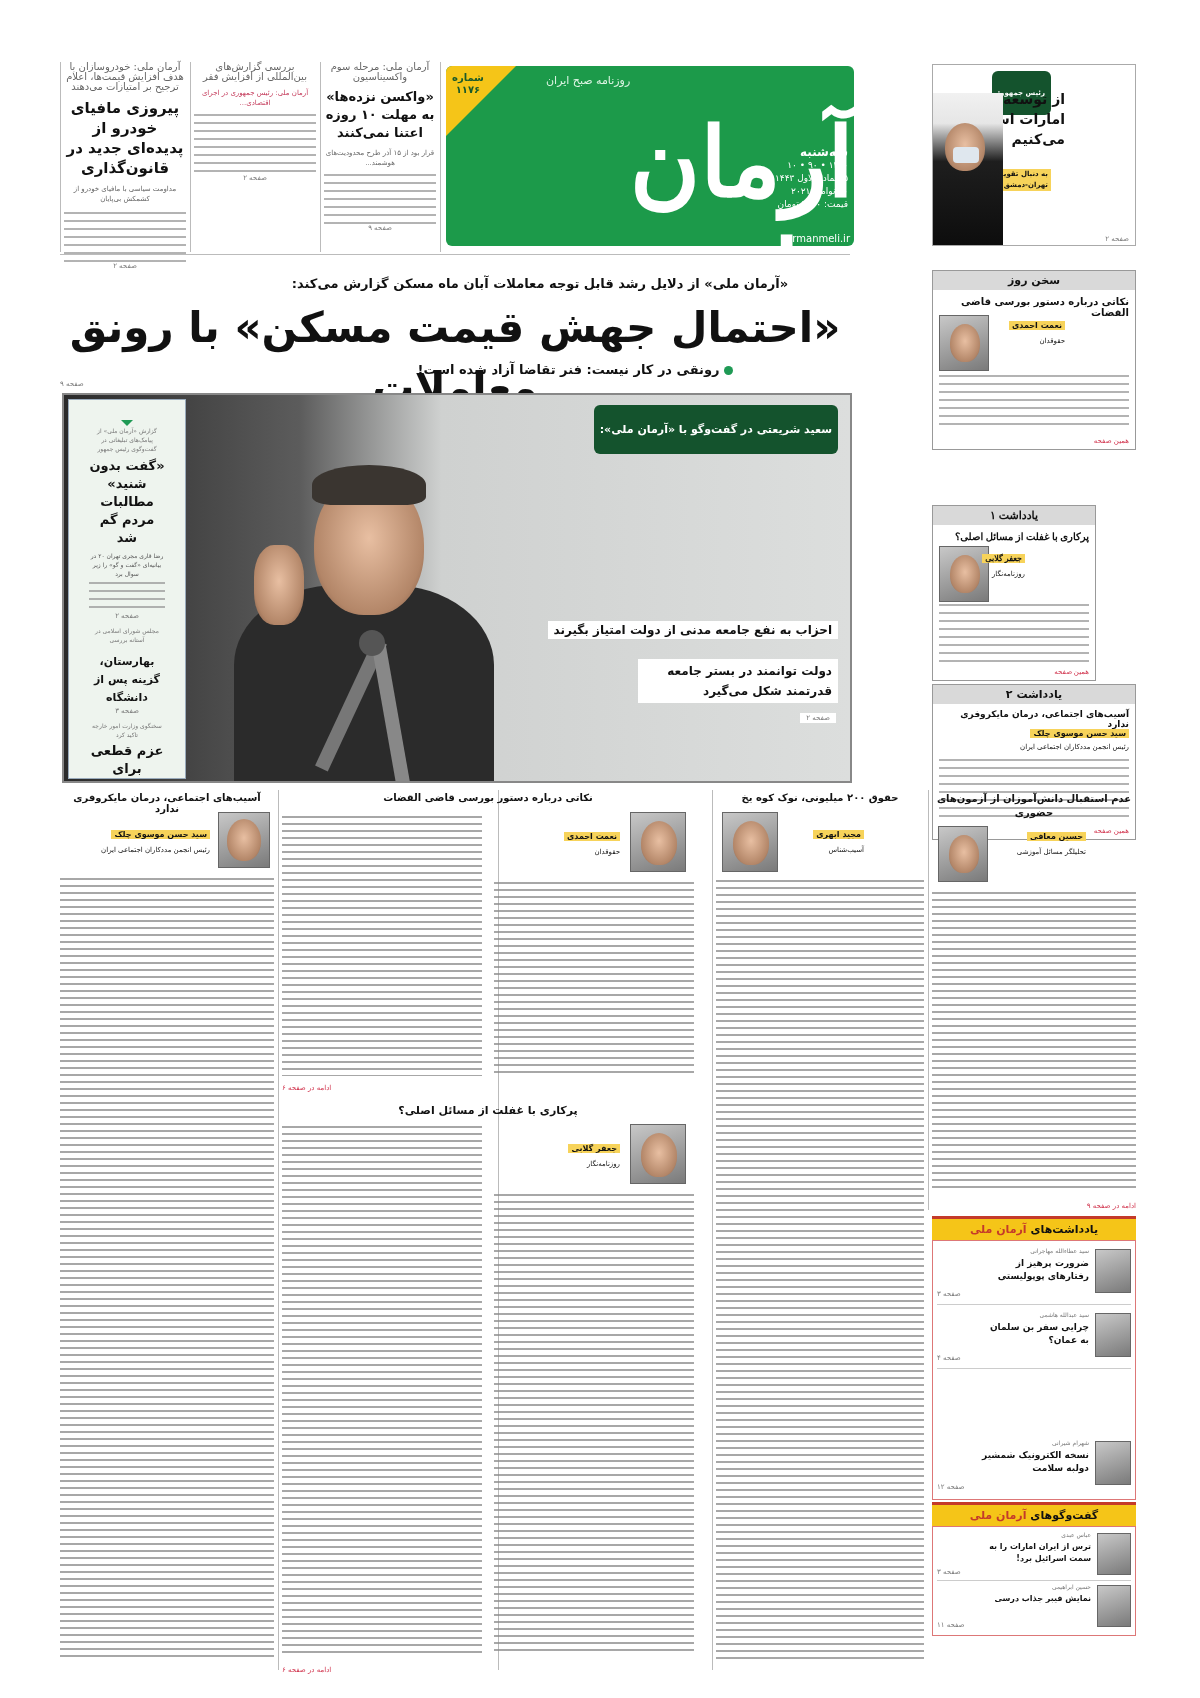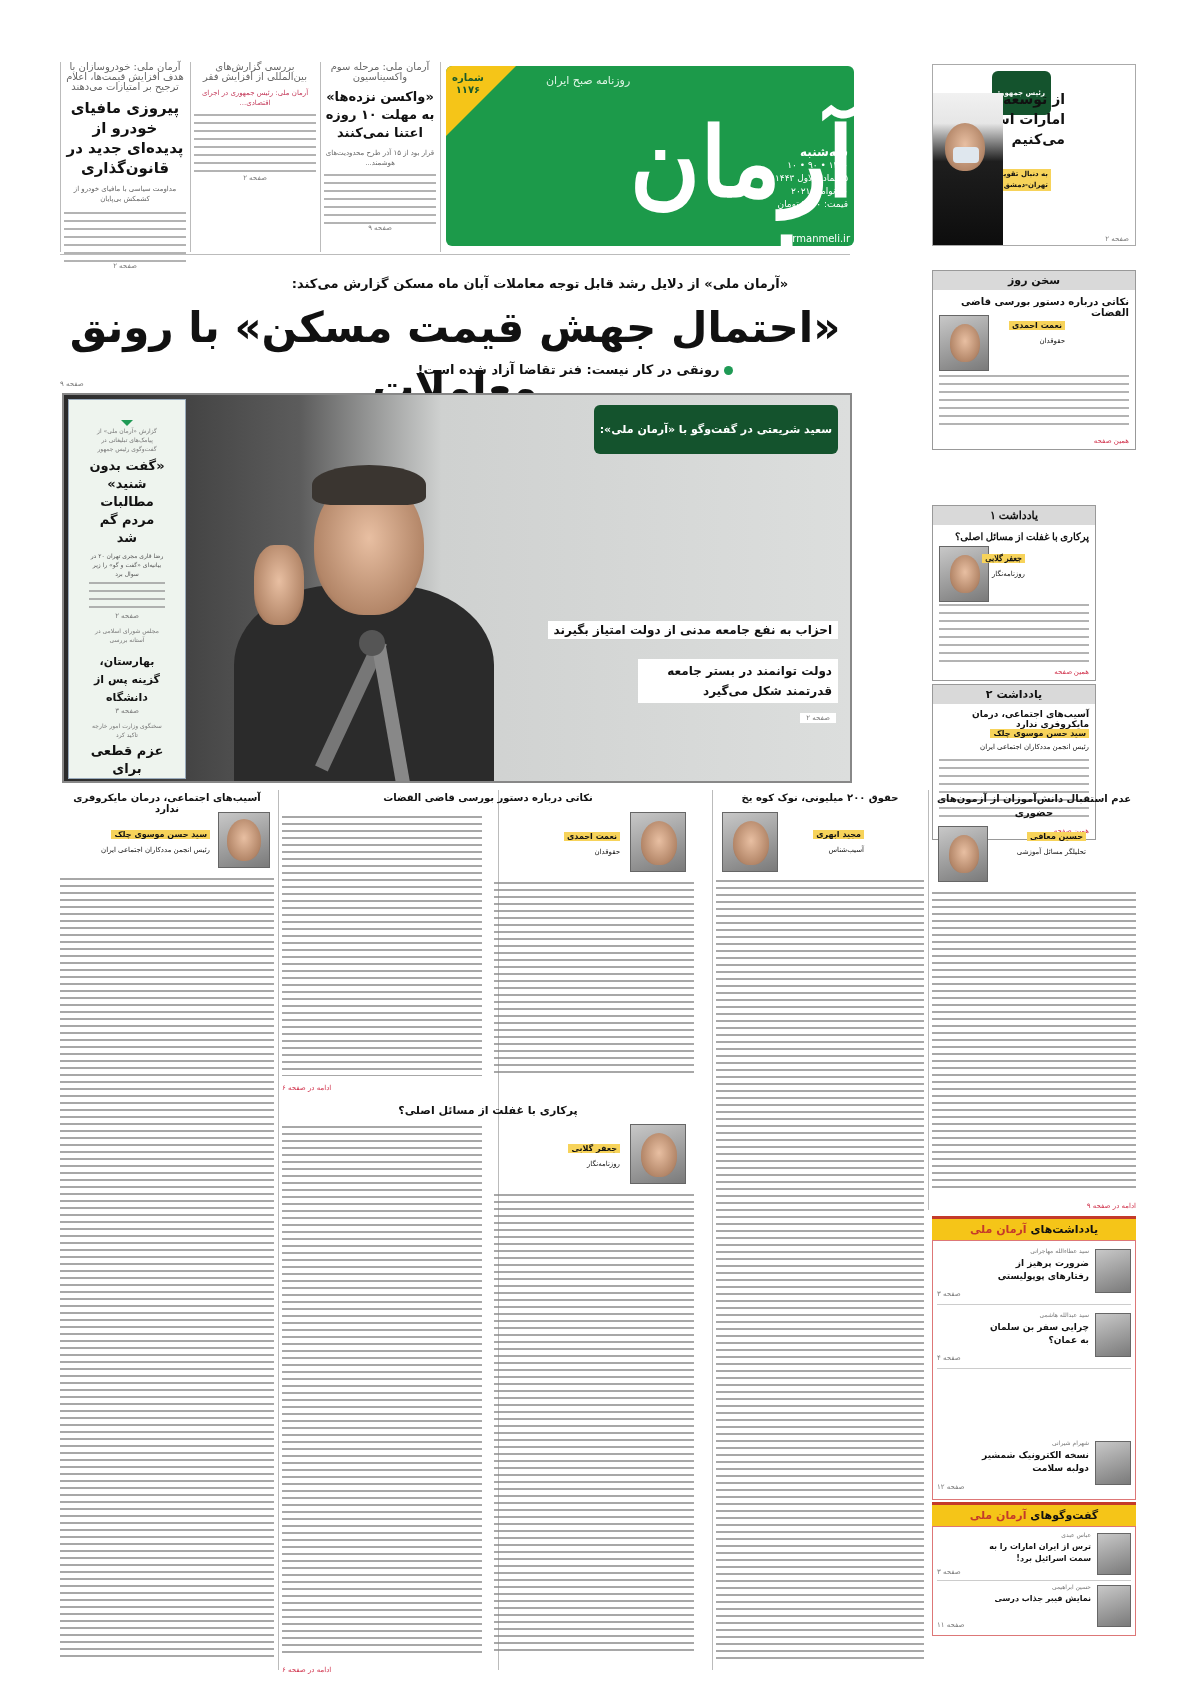--- a/index.html
+++ b/index.html
@@ -119,21 +119,21 @@
   <div style="font-size:10px;font-weight:bold;text-align:right;padding:6px;">پرکاری با غفلت از مسائل اصلی؟</div>
   <div class="photo" style="left:6px;top:40px;width:50px;height:56px;">
       <div class="face" style="left:10px;top:8px;width:30px;height:38px;"></div>
     </div>
   <div style="position:absolute;right:70px;top:48px;" class="hl-yellow">جعفر گلابی</div>
   <div style="position:absolute;right:70px;top:64px;font-size:7px;">روزنامه‌نگار</div>
   <div class="txt-lines" style="position:absolute;right:6px;left:6px;top:98px;height:58px;"></div>
   <div class="more" style="position:absolute;right:6px;bottom:4px;">همین صفحه</div>
 </div>
 
-<div class="box" style="left:932px;top:684px;width:164px;height:156px;">
+<div class="box" style="left:932px;top:684px;width:204px;height:156px;">
   <div class="box-title">یادداشت ۲</div>
   <div style="font-size:9px;font-weight:bold;text-align:right;padding:5px 6px;">آسیب‌های اجتماعی، درمان مایکروفری ندارد</div>
   <div style="position:absolute;right:6px;top:44px;" class="hl-yellow">سید حسن موسوی چلک</div>
   <div style="position:absolute;right:6px;top:58px;font-size:7px;">رئیس انجمن مددکاران اجتماعی ایران</div>
   <div class="txt-lines" style="position:absolute;right:6px;left:6px;top:74px;height:60px;"></div>
   <div class="more" style="position:absolute;right:6px;bottom:4px;">همین صفحه</div>
 </div>
 
 <div class="hero">
 

